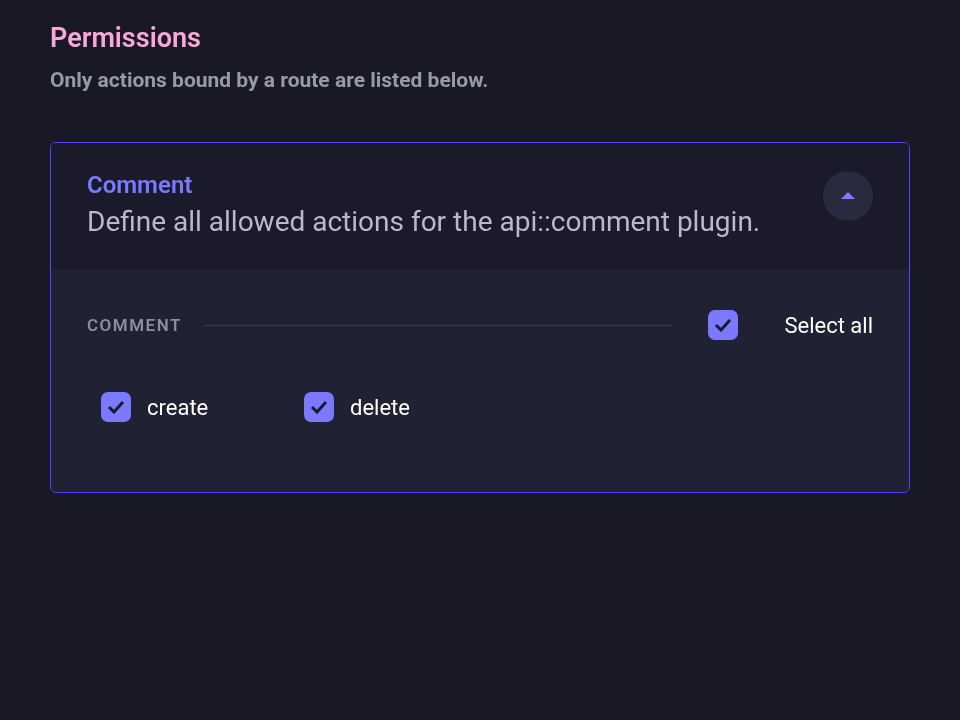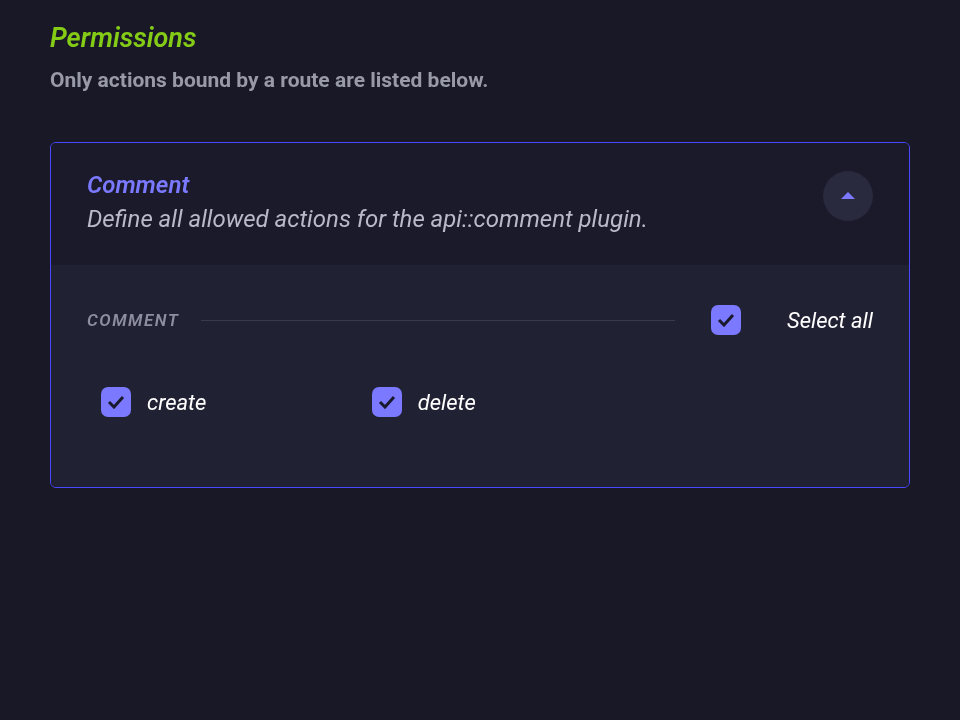--- a/index.html
+++ b/index.html
@@ -11,57 +11,55 @@
       background-color: #181826;
       font-family: -apple-system, BlinkMacSystemFont, "Segoe UI", Roboto, sans-serif;
       width: 960px;
       height: 720px;
       overflow: hidden;
     }
     .container {
       padding: 22px 50px;
     }
     .page-title {
-      color: #84cc16;
+      color: #f9a8d4;
       font-size: 27px;
       font-weight: 600;
       margin-bottom: 14px;
-      font-style: italic;
     }
     .page-subtitle {
       color: #999aa8;
       font-size: 21px;
       font-weight: 700;
       margin-bottom: 50px;
     }
     .panel {
       border: 1px solid #4a48ff;
       border-radius: 6px;
       overflow: hidden;
-      font-style: italic;
     }
     .panel-header {
       background-color: #1a1a2a;
       padding: 28px 36px 32px 36px;
       display: flex;
       justify-content: space-between;
       align-items: flex-start;
     }
     .panel-header-text {
       flex: 1;
     }
     .panel-title {
       color: #7b79ff;
       font-size: 24px;
       font-weight: 600;
       margin-bottom: 6px;
     }
     .panel-desc {
       color: #bbb9c8;
-      font-size: 24px;
+      font-size: 28px;
       font-weight: 400;
     }
     .collapse-btn {
       background-color: #2a2a3e;
       border: none;
       border-radius: 50%;
       width: 50px;
       height: 50px;
       display: flex;
       align-items: center;
@@ -116,21 +114,21 @@
       justify-content: center;
       flex-shrink: 0;
     }
     .checkbox svg {
       stroke: #1a1a2e;
       stroke-width: 3;
       fill: none;
     }
     .actions-grid {
       display: grid;
-      grid-template-columns: 1fr 1fr 1fr;
+      grid-template-columns: 1fr 1fr 1fr 1fr;
       row-gap: 40px;
       column-gap: 40px;
       padding-left: 14px;
     }
     .action-item {
       display: flex;
       align-items: center;
       cursor: pointer;
     }
     .action-label {

